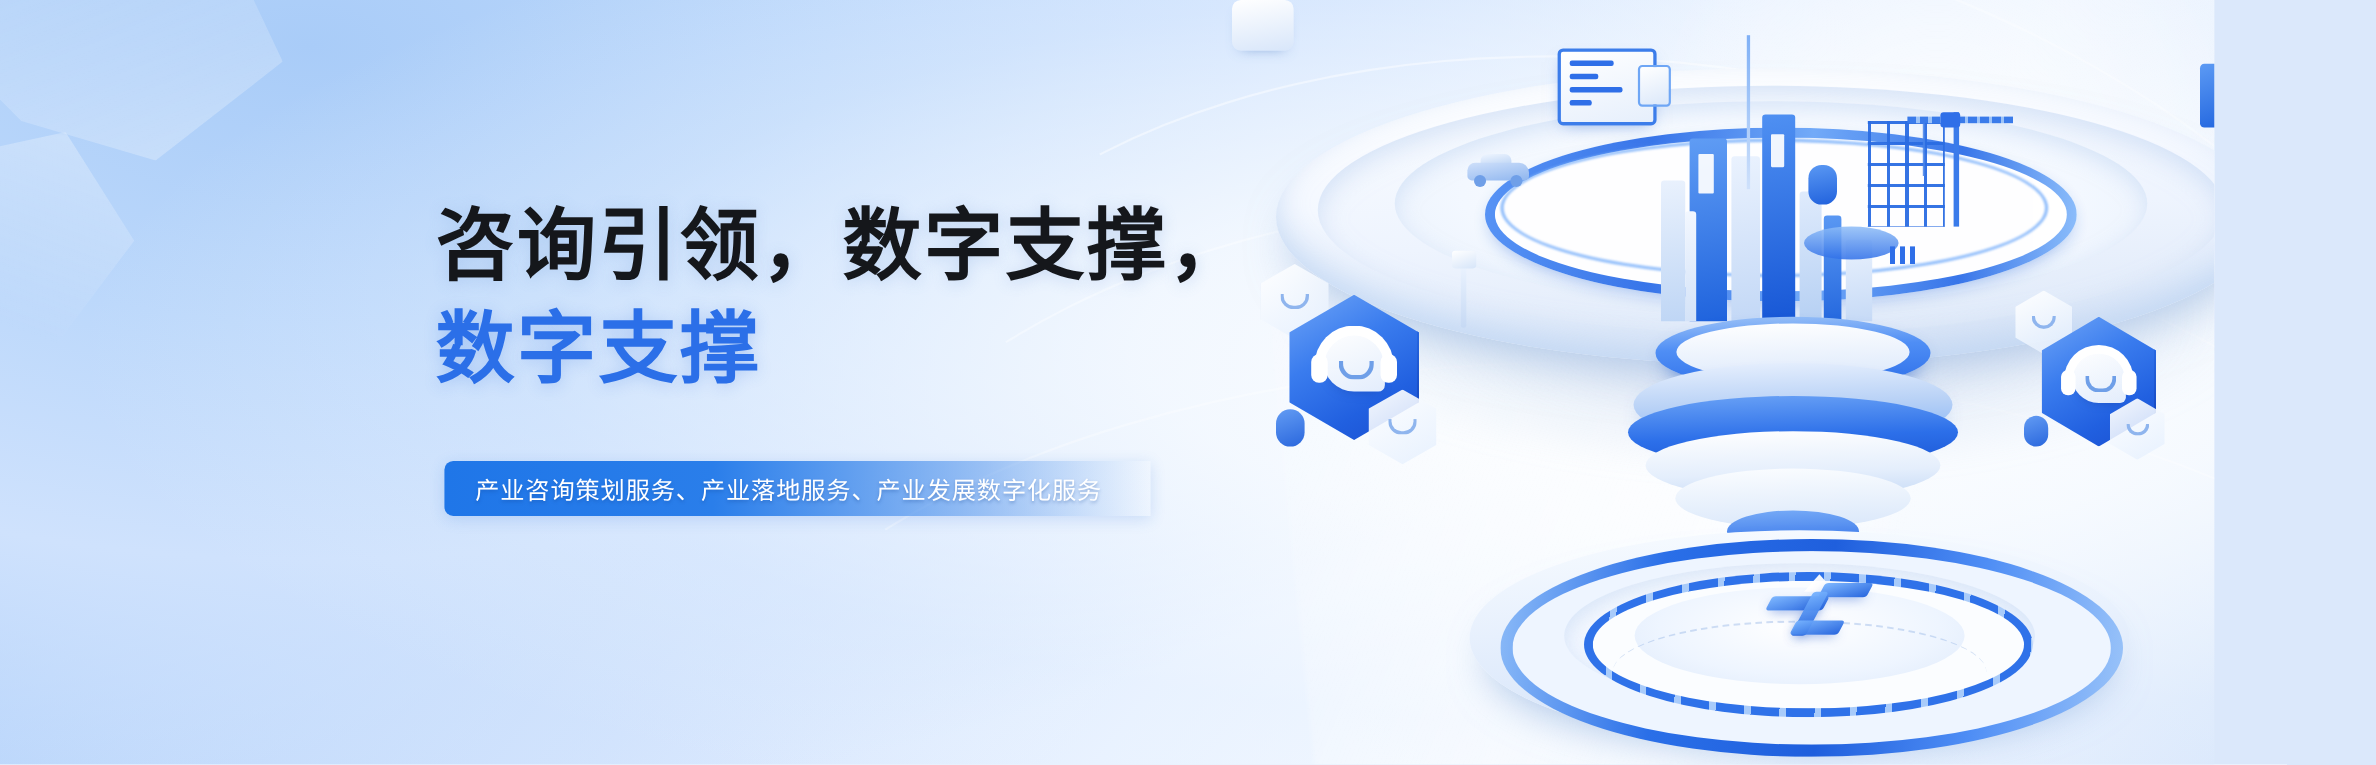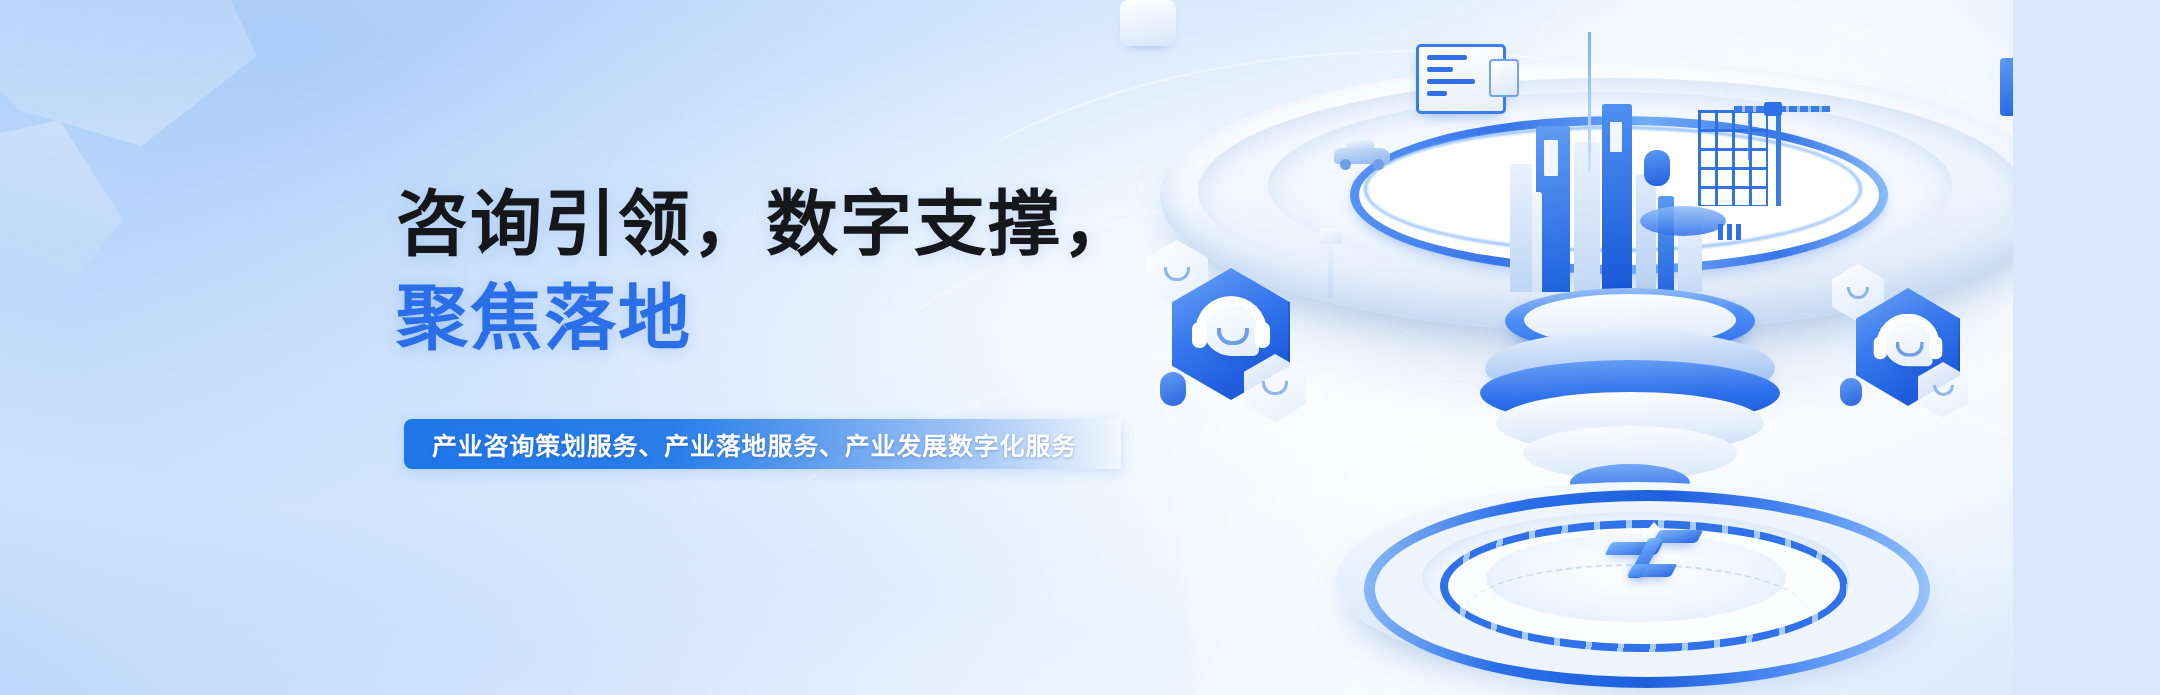--- a/index.html
+++ b/index.html
@@ -57,21 +57,21 @@
   .hl-2{display:block;color:#2b6fe8;text-shadow:0 2px 14px rgba(60,120,225,.25);}
 
   .pill{
     position:absolute;left:404px;top:419px;height:50px;display:flex;align-items:center;
     padding:0 44px 0 28px;box-sizing:border-box;
     border-radius:8px 0 0 8px;
     background:linear-gradient(90deg, #1f76e8 0%, #2a7eea 38%, rgba(86,150,236,.55) 76%, rgba(150,190,244,0) 100%);
     box-shadow:0 3px 14px rgba(40,110,215,.18);
   }
   .pill span{
-    color:#ffffff;font-size:25px;font-weight:700;letter-spacing:.8px;white-space:nowrap;
+    color:#ffffff;font-size:22px;font-weight:400;letter-spacing:.8px;white-space:nowrap;
     text-shadow:0 1px 3px rgba(20,70,150,.35);
   }
 
   
   .scene{position:absolute;left:1120px;top:0;width:1040px;height:695px;}
 
   
   .disc{position:absolute;border-radius:50%;}
   .disc-top-shadow{
     left:30px;top:88px;width:930px;height:330px;
@@ -269,21 +269,21 @@
   <div class="facet facet-c"></div>
   <div class="arc arc1"></div>
   <div class="arc arc2"></div>
   <div class="arc arc3"></div>
   <div class="arc arc4"></div>
   <div class="sweep"></div>
 
   <div class="copy">
     <h1 class="headline">
       <span class="hl-1">咨询引领，数字支撑，</span>
-      <span class="hl-2">聚焦落地</span>
+      <span class="hl-2">数字支撑</span>
     </h1>
   </div>
 
   <div class="pill">
     <span>产业咨询策划服务、产业落地服务、产业发展数字化服务</span>
   </div>
 
   <div class="scene">
 
     <div class="disc disc-top-shadow"></div>

